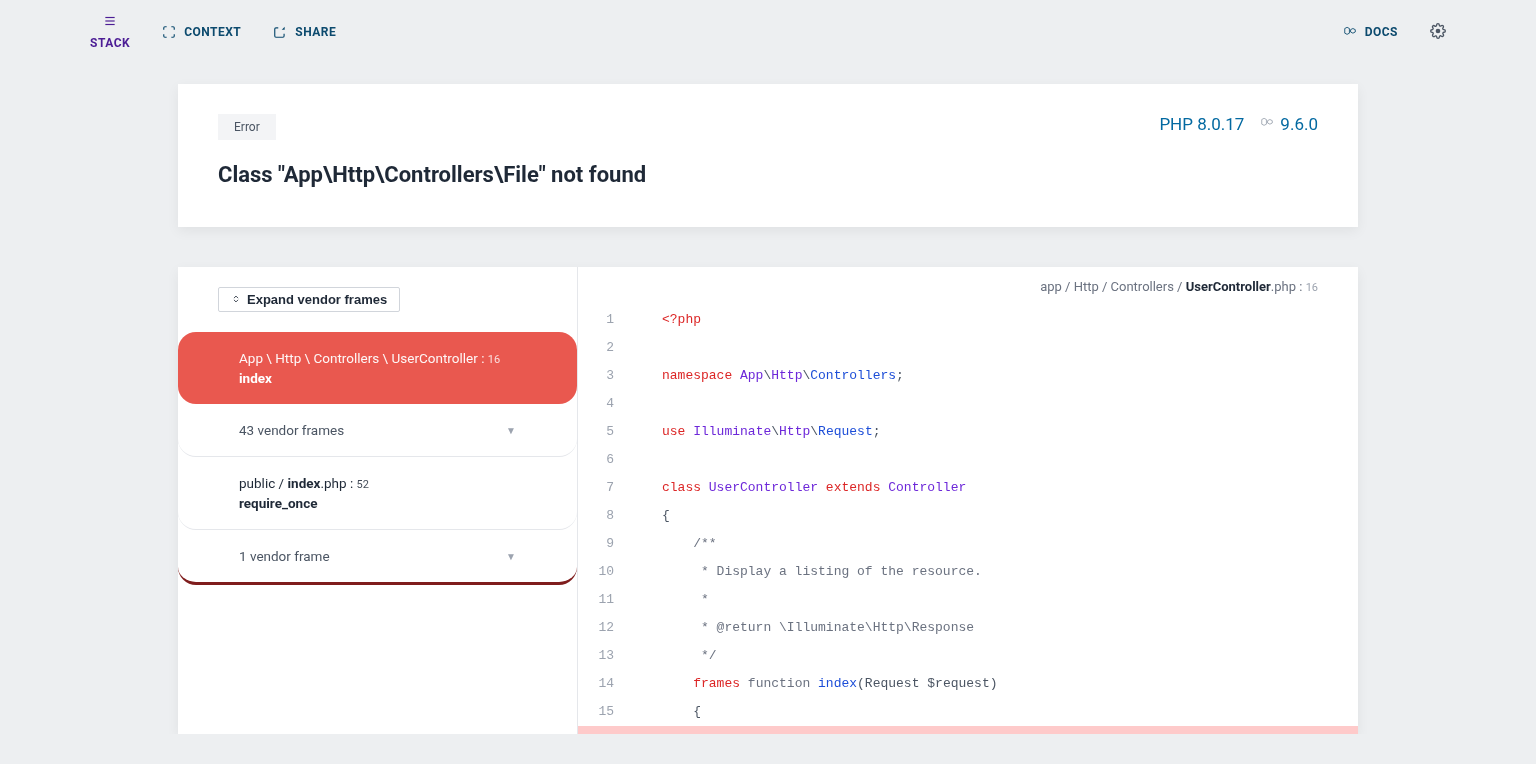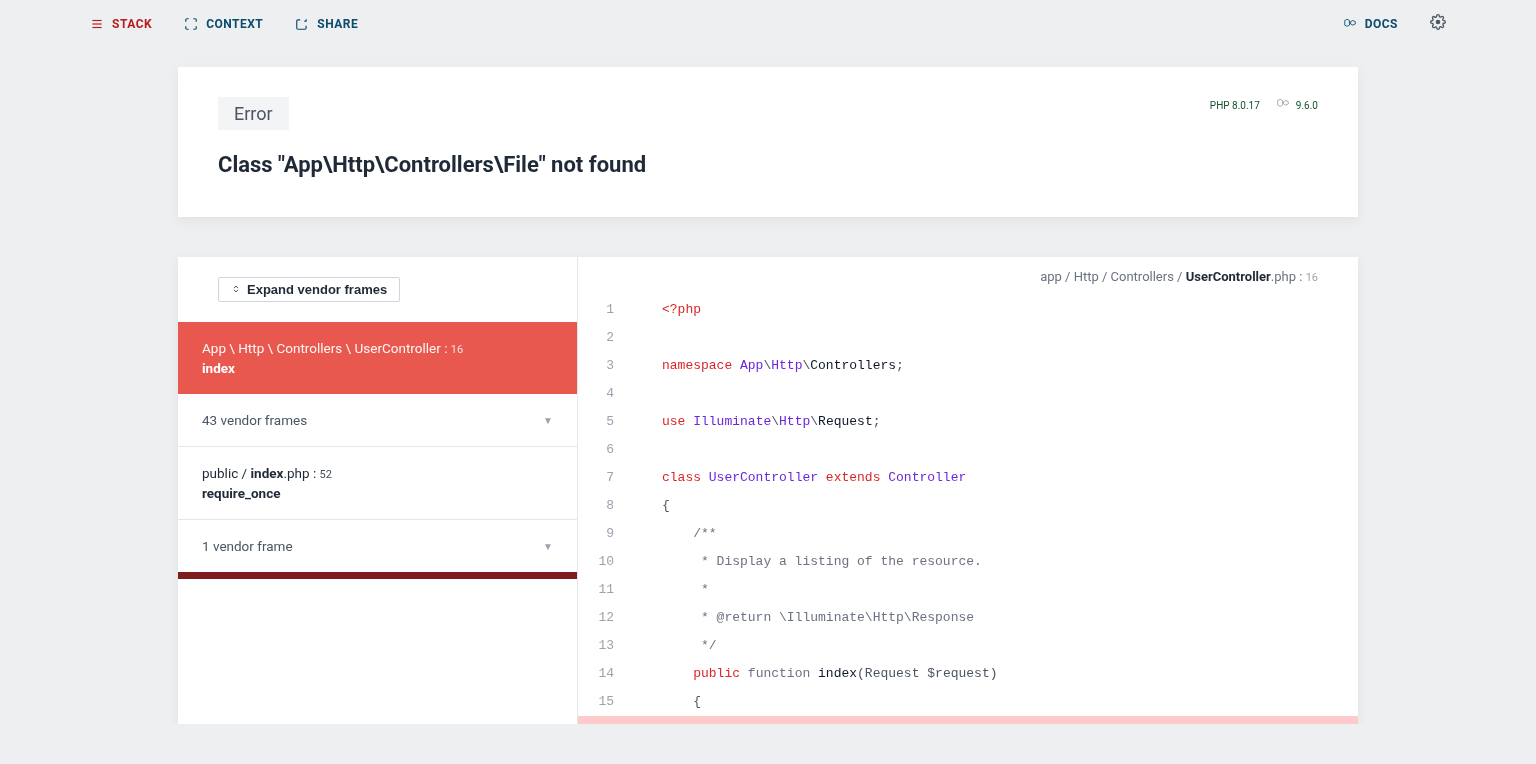--- a/index.html
+++ b/index.html
@@ -23,48 +23,48 @@
     .nav-item {
       display: flex;
       align-items: center;
       gap: 8px;
       font-size: 12px;
       font-weight: 700;
       letter-spacing: 0.5px;
       cursor: pointer;
       color: #0c4a6e;
     }
-    .nav-item.active { color: #b91c1c; }
+    .nav-item.active { color: #4c1d95; flex-direction: column; }
     .nav-icon { width: 14px; height: 14px; display: flex; align-items: center; justify-content: center; }
     .gear-icon { color: #4b5563; cursor: pointer; }
     .container { max-width: 1360px; margin: 0 auto; padding: 0 90px; }
     .error-card {
       background: #fff;
       box-shadow: 0 4px 12px rgba(0,0,0,0.06);
       padding: 30px 40px 40px;
       margin-top: 20px;
     }
     .error-header {
       display: flex;
       justify-content: space-between;
       align-items: flex-start;
     }
     .error-badge {
       background: #f3f4f6;
       color: #4b5563;
       padding: 6px 16px;
-      font-size: 18px;
+      font-size: 12px;
       display: inline-block;
     }
     .version-info {
       display: flex;
       align-items: center;
       gap: 16px;
-      color: #14532d;
-      font-size: 10px;
+      color: #0369a1;
+      font-size: 17px;
     }
     .version-info .laravel {
       display: flex;
       align-items: center;
       gap: 6px;
     }
     .error-title {
       font-size: 22px;
       font-weight: 700;
       margin-top: 22px;
@@ -91,23 +91,24 @@
       font-size: 13px;
       font-weight: 600;
       color: #1f2937;
       display: inline-flex;
       align-items: center;
       gap: 6px;
       cursor: pointer;
       border-radius: 2px;
     }
     .frame-item {
-      padding: 18px 24px;
+      padding: 18px 61px;
       border-bottom: 1px solid #e5e7eb;
       cursor: pointer;
+      border-radius: 18px;
     }
     .frame-item.active {
       background: #e9584f;
       color: #fff;
       border-bottom: none;
     }
     .frame-path {
       font-size: 13.5px;
       margin-bottom: 4px;
     }
@@ -158,21 +159,21 @@
     .line-numbers div { padding: 0 4px; }
     .code-lines {
       flex: 1;
       overflow-x: auto;
       padding-left: 28px;
     }
     .code-lines div { white-space: pre; }
     .tok-tag { color: #dc2626; }
     .tok-kw { color: #dc2626; }
     .tok-ns { color: #6d28d9; }
-    .tok-ns2 { color: #0f172a; }
+    .tok-ns2 { color: #1d4ed8; }
     .tok-pun { color: #4b5563; }
     .tok-cmt { color: #6b7280; }
     .tok-fn { color: #6b7280; }
     .tok-var { color: #4b5563; }
     .highlight-bottom {
       height: 8px;
       background: #fecaca;
       margin-left: 0;
     }
   </style>
@@ -279,21 +280,21 @@
         </div>
       </div>
 
       <div class="frame-item">
         <div class="frame-path">
           <span>public / </span><span class="bold">index</span><span>.php</span> : <span class="frame-line-num">52</span>
         </div>
         <div class="frame-method">require_once</div>
       </div>
 
-      <div class="frame-item" style="border-bottom:7px solid #7f1d1d">
+      <div class="frame-item" style="border-bottom:3px solid #7f1d1d">
         <div class="vendor-row">
           <span>1 vendor frame</span>
           <span class="chevron-down-small">▼</span>
         </div>
       </div>
     </div>
 
     <div class="code-panel">
       <div class="file-header">
         <span>app / Http / Controllers / </span><span class="bold">UserController</span><span>.php</span> : <span class="line-num">16</span>
@@ -323,20 +324,20 @@
           <div> </div>
           <div><span class="tok-kw">use </span><span class="tok-ns">Illuminate</span><span class="tok-pun">\</span><span class="tok-ns">Http</span><span class="tok-pun">\</span><span class="tok-ns2">Request</span><span class="tok-pun">;</span></div>
           <div> </div>
           <div><span class="tok-kw">class </span><span class="tok-ns">UserController</span><span class="tok-kw"> extends </span><span class="tok-ns">Controller</span></div>
           <div><span class="tok-pun">{</span></div>
           <div><span class="tok-cmt">    /**</span></div>
           <div><span class="tok-cmt">     * Display a listing of the resource.</span></div>
           <div><span class="tok-cmt">     *</span></div>
           <div><span class="tok-cmt">     * @return </span><span class="tok-fn">\Illuminate\Http\Response</span></div>
           <div><span class="tok-cmt">     */</span></div>
-          <div><span class="tok-kw">    public </span><span class="tok-fn">function </span><span class="tok-ns2">index</span><span class="tok-pun">(Request </span><span class="tok-var">$request</span><span class="tok-pun">)</span></div>
+          <div><span class="tok-kw">    frames </span><span class="tok-fn">function </span><span class="tok-ns2">index</span><span class="tok-pun">(Request </span><span class="tok-var">$request</span><span class="tok-pun">)</span></div>
           <div><span class="tok-pun">    {</span></div>
         </div>
       </div>
       <div class="highlight-bottom"></div>
     </div>
   </div>
 </div>
 
 </body></html>

